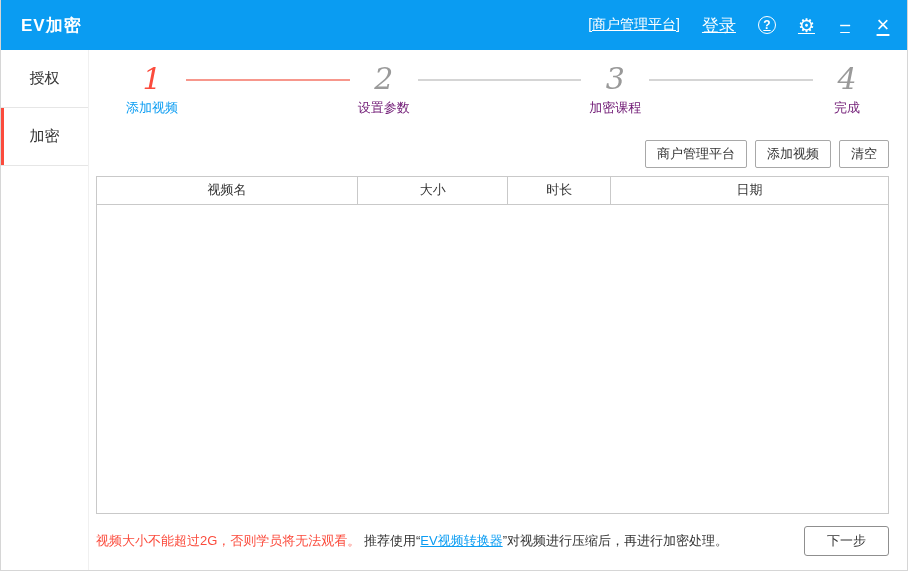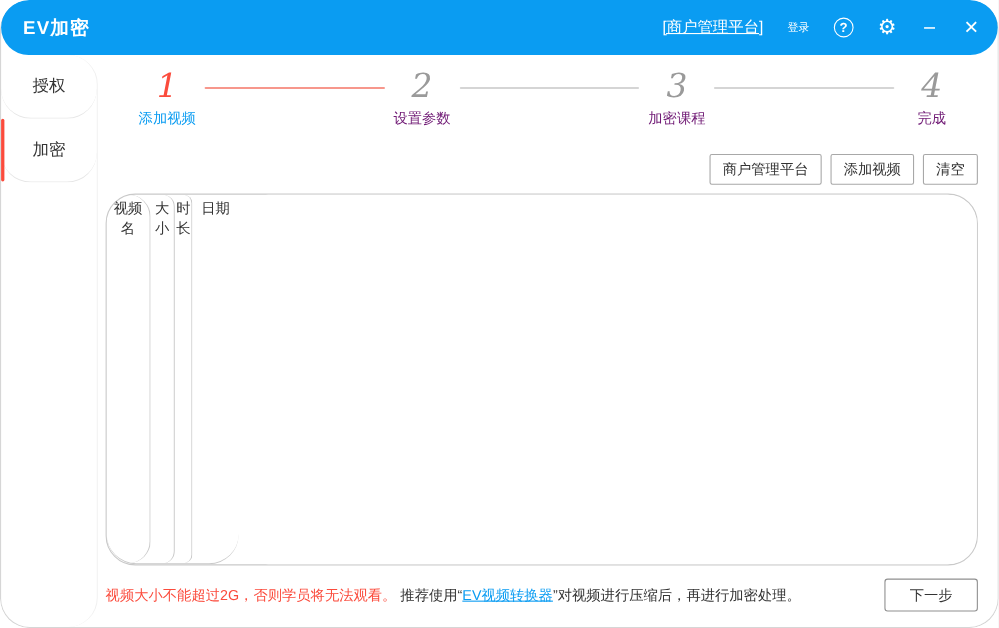--- a/index.html
+++ b/index.html
@@ -1,28 +1,28 @@
 <!DOCTYPE html>
 <html><head>
 <meta charset="utf-8">
 <style>
-  * { margin:0; padding:0; box-sizing:border-box;border-radius:27px; }
+  * { margin:0; padding:0; box-sizing:border-box; }
   html,body { width:908px; height:571px; }
   body {
     font-family:"Liberation Sans","DejaVu Sans",sans-serif;
     background:#ffffff; overflow:hidden; color:#333;
   }
   .window { width:908px; height:571px; border:1px solid #d6d6d6; border-top:none; display:flex; flex-direction:column; }
 
   
   .titlebar { height:50px; background:#0a9cf2; display:flex; align-items:center; padding:0 16px 0 20px; color:#fff; flex:0 0 auto; }
   .app-title { font-size:17px; font-weight:bold; letter-spacing:1px; }
-  .titlebar-right { margin-left:auto; display:flex; align-items:center; gap:22px; }
+  .titlebar-right { margin-left:auto; display:flex; align-items:center; gap:22px;text-decoration:underline; }
   .merchant-link { font-size:14px; color:#fff; text-decoration:underline; cursor:pointer; }
-  .login { font-size:10px; cursor:pointer; }
+  .login { font-size:17px; cursor:pointer; }
   .tb-icon { cursor:pointer; display:flex; align-items:center; justify-content:center; color:#fff; }
   .help-icon { width:18px; height:18px; border:1.5px solid #fff; border-radius:50%; font-size:12px; font-weight:bold; }
   .gear-icon { font-size:19px; font-family:"DejaVu Sans",sans-serif; }
   .min-icon  { font-size:16px; font-family:"DejaVu Sans",sans-serif; width:16px; }
   .close-icon{ font-size:22px; line-height:18px; width:16px; }
 
   
   .main-row { flex:1; display:flex; min-height:0; }
   .sidebar { width:88px; flex:0 0 auto; border-right:1px solid #f0f0f0; }
   .side-item { position:relative; height:58px; display:flex; align-items:center; justify-content:center; font-size:15px; color:#333; border-bottom:1px solid #e6e6e6; cursor:pointer; }
@@ -41,21 +41,21 @@
   .step-line { flex:1; height:2px; background:#d5d5d5; margin:17px 6px 0 6px; }
   .step-line.active { background:#f7978c; }
 
   
   .toolbar-row { display:flex; align-items:center; margin-top:24px; flex:0 0 auto; }
   .add-files-label { font-size:13px; color:#333; }
   .toolbar-buttons { margin-left:auto; display:flex; gap:8px; }
   .btn { background:#fff; border:1px solid #a8a8a8; border-radius:2px; font-size:13px; color:#333; padding:4px 11px; cursor:pointer; font-family:inherit; }
 
   
-  .video-table { margin-top:8px; border:1px solid #c9c9c9; flex:1; display:flex; flex-direction:row; min-height:0;justify-content:flex-end; }
+  .video-table { margin-top:8px; border:1px solid #c9c9c9; flex:1; display:flex; flex-direction:column; min-height:0;justify-content:flex-end; }
   .thead { display:flex; border-bottom:1px solid #c9c9c9; flex:0 0 auto; }
   .th { font-size:13px; color:#333; text-align:center; padding:4px 0 5px 0; border-right:1px solid #c9c9c9; }
   .th:last-child { border-right:none; }
   .th-name { width:33%; }
   .th-duration { width:13%; }
   .th-size { width:19%; }
   .th-date { flex:1; }
   .tbody { flex:1; background:#fff; }
 
   

